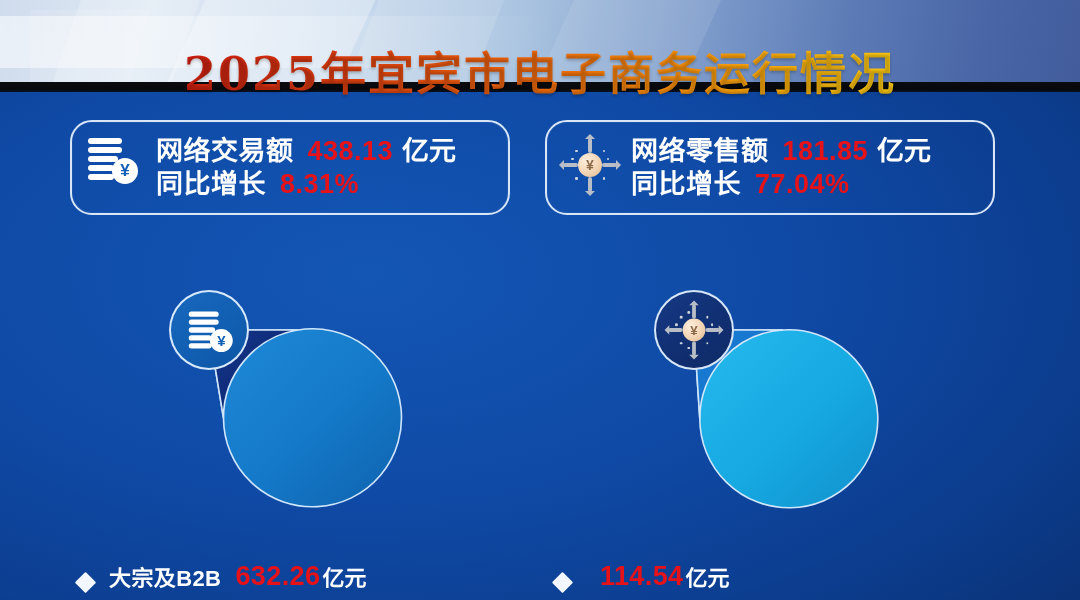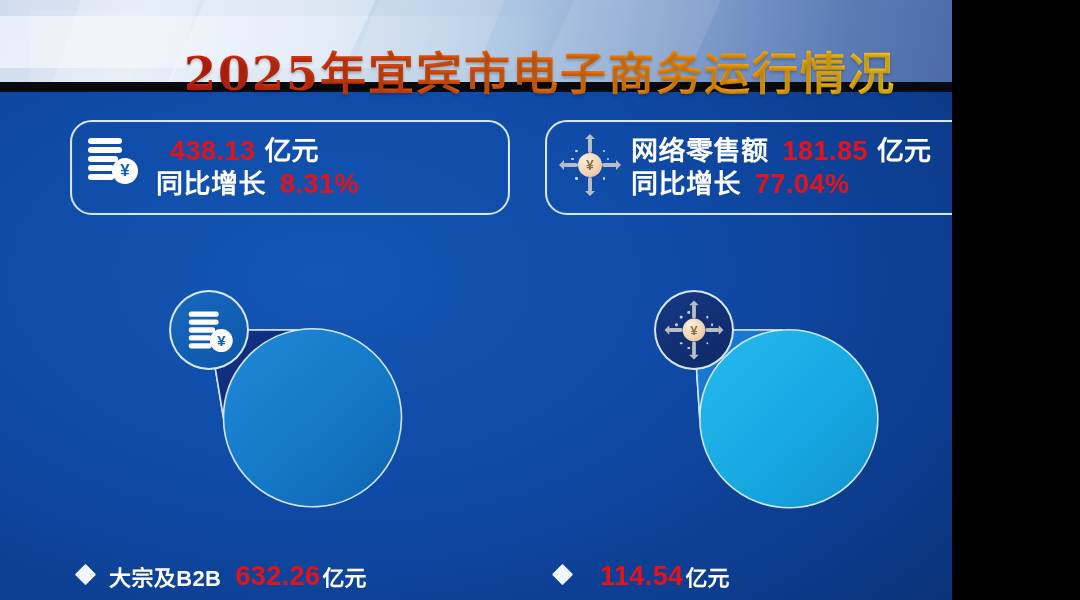--- a/index.html
+++ b/index.html
@@ -5,21 +5,21 @@
 <style>
   html, body {
     margin: 0;
     padding: 0;
     background: #000;
   }
   * { box-sizing: border-box; }
 
   .slide {
     position: relative;
-    width: 952px;
+    width: 1080px;
     height: 600px;
     overflow: hidden;
     font-family: "Liberation Sans", "DejaVu Sans", sans-serif;
     background:
       radial-gradient(120% 115% at 34% 46%, #1456b4 0%, #0f4aa6 32%, #0c3d8f 56%, #0a2f70 78%, #0a2a60 100%);
   }
 
   
   .banner {
     position: absolute;
@@ -262,21 +262,21 @@
   
   .legend {
     position: absolute;
     top: 440px;
   }
   .panel.left  .legend { left: 8px; }
   .panel.right .legend { left: 10px; }
 
   .legend-item {
     display: flex;
-    align-items: center;
+    align-items: flex-end;
     margin-bottom: 15px;
     white-space: nowrap;
   }
   .legend-marker {
     width: 15px; height: 15px;
     flex: 0 0 15px;
     background: #f2f7ff;
     transform: rotate(45deg);
     margin-right: 16px;
     position: relative;
@@ -326,20 +326,21 @@
           <span class="bar b1"></span>
           <span class="bar b2"></span>
           <span class="bar b3"></span>
           <span class="bar b4"></span>
           <span class="bar b5"></span>
           <span class="yen-coin">¥</span>
         </div>
       </div>
       <div class="stat-lines">
         <div class="stat-row">
+          <span class="stat-label">网络交易额</span>
           <span class="stat-value">438.13</span>
           <span class="stat-unit">亿元</span>
         </div>
         <div class="stat-row">
           <span class="stat-label">同比增长</span>
           <span class="stat-value">8.31%</span>
         </div>
       </div>
     </div>
 

